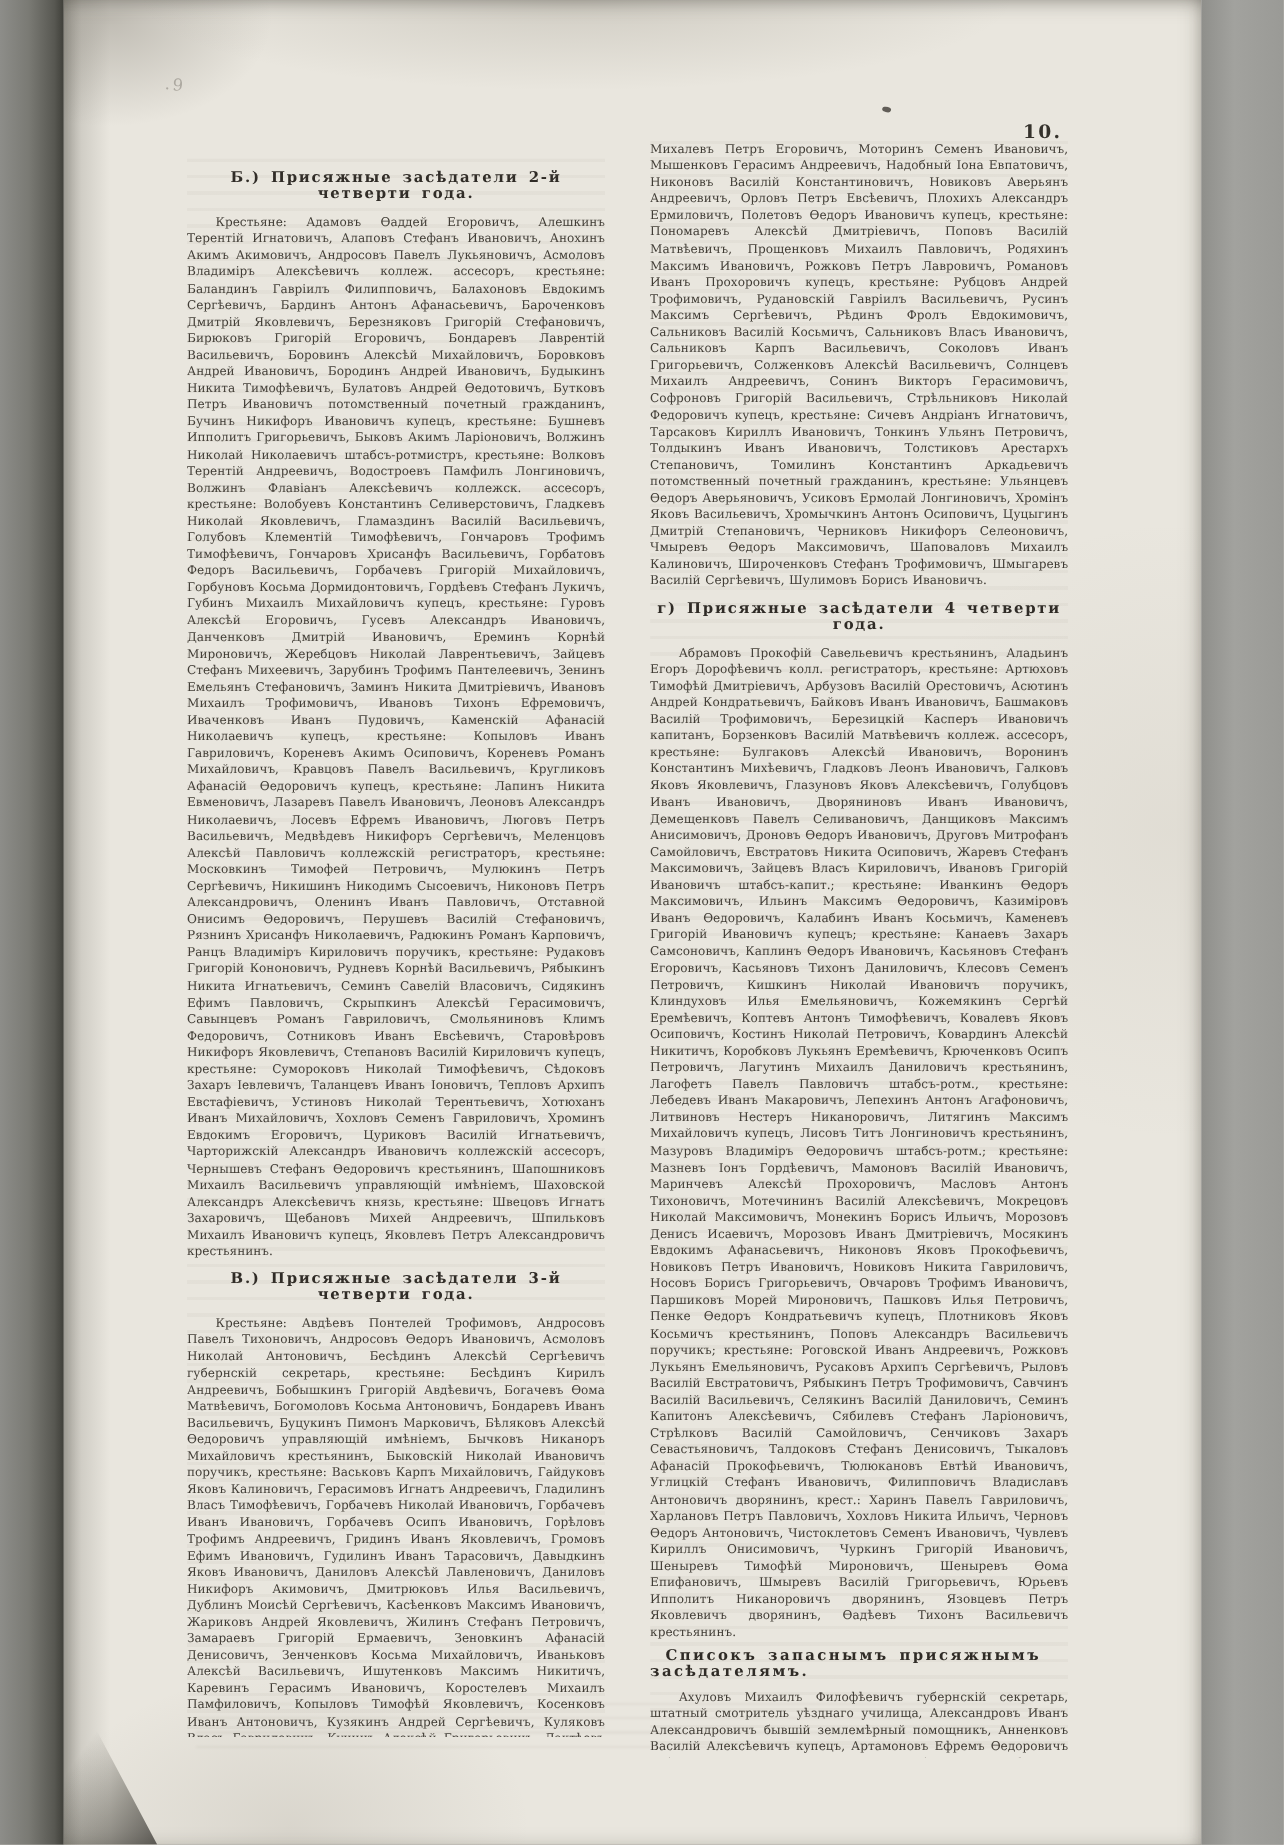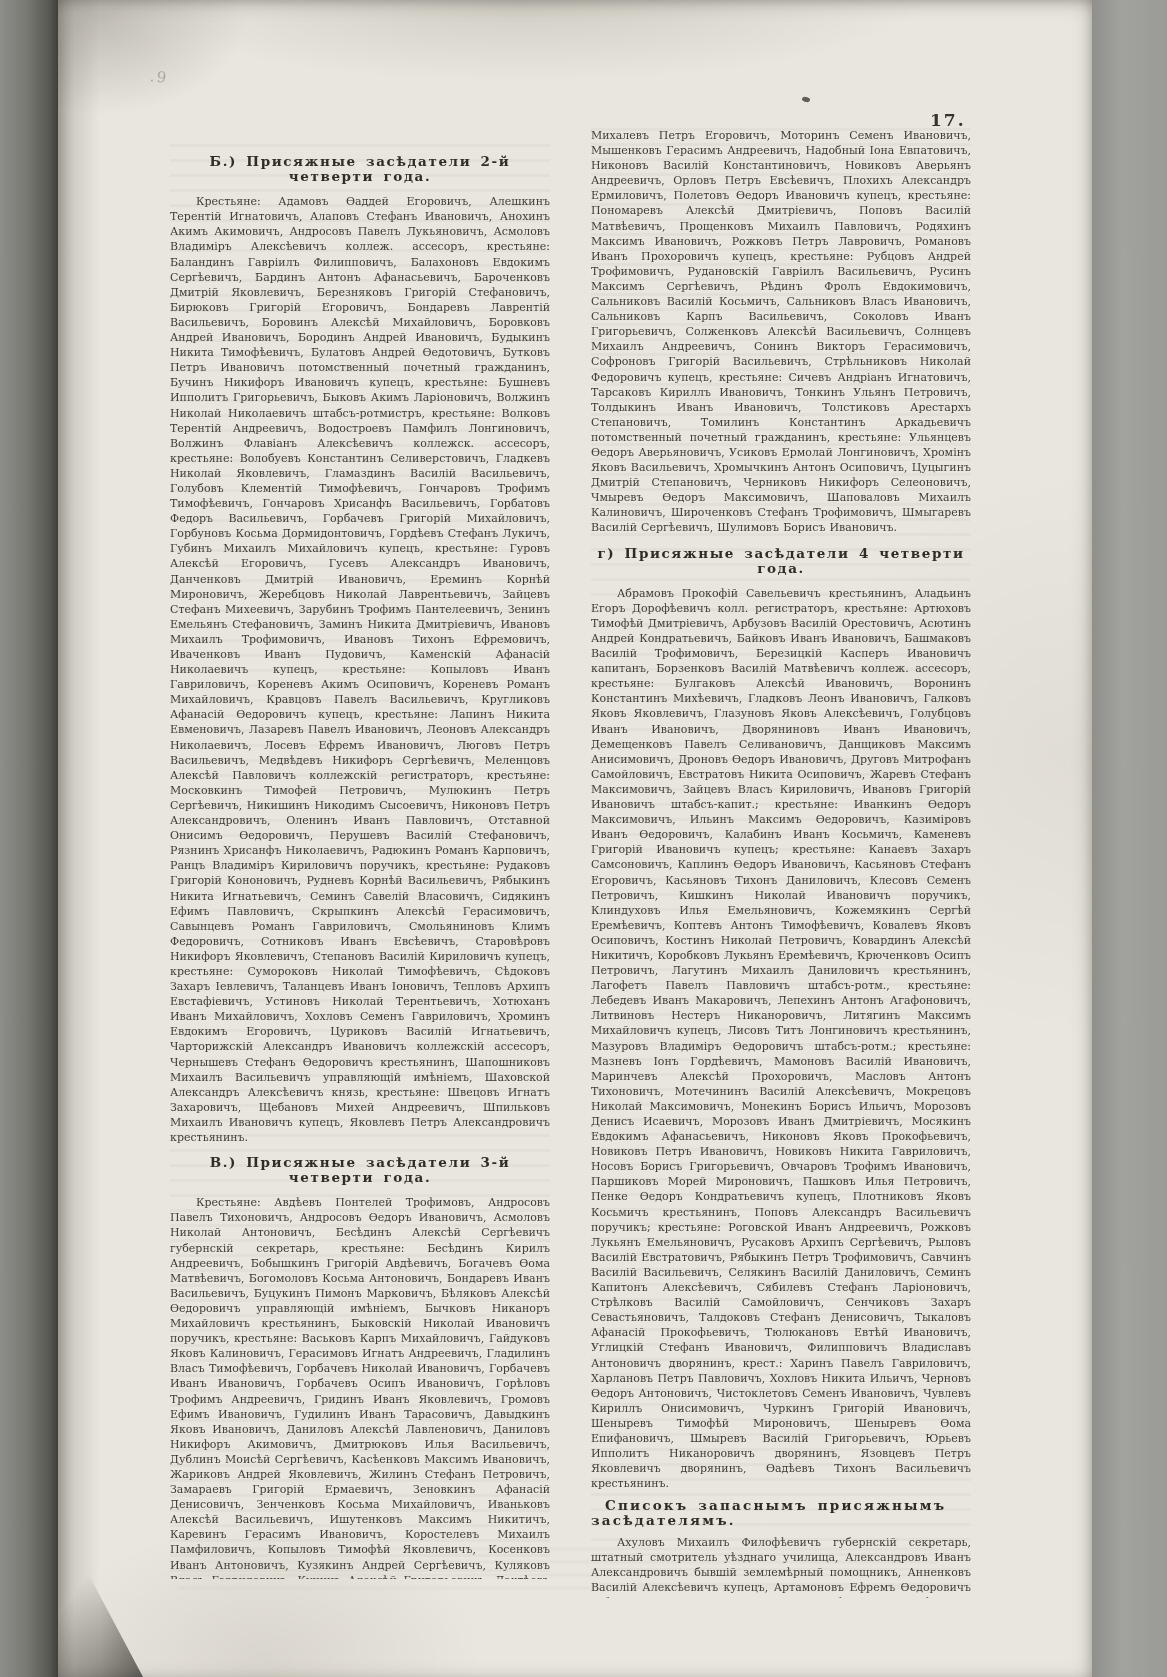--- a/index.html
+++ b/index.html
@@ -73,21 +73,21 @@
   }
 </style>
 </head>
 <body>
 
 <div class="gutter"></div>
 <div class="edge-right"></div>
 
 <div class="paper">
   <div class="ghost-prev">.9</div>
-  <div class="pagenum">17.</div>
+  <div class="pagenum">10.</div>
   <div class="ink-speck"></div>
 
   <div class="col col-left">
     <h2>Б.) Присяжные засѣдатели 2-й четверти года.</h2>
     <p>Крестьяне: Адамовъ Ѳаддей Егоровичъ, Алешкинъ Терентій Игнатовичъ, Алаповъ Стефанъ Ивановичъ, Анохинъ Акимъ Акимовичъ, Андросовъ Павелъ Лукьяновичъ, Асмоловъ Владиміръ Алексѣевичъ коллеж. ассесоръ, крестьяне: Баландинъ Гавріилъ Филипповичъ, Балахоновъ Евдокимъ Сергѣевичъ, Бардинъ Антонъ Афанасьевичъ, Бароченковъ Дмитрій Яковлевичъ, Березняковъ Григорій Стефановичъ, Бирюковъ Григорій Егоровичъ, Бондаревъ Лаврентій Васильевичъ, Боровинъ Алексѣй Михайловичъ, Боровковъ Андрей Ивановичъ, Бородинъ Андрей Ивановичъ, Будыкинъ Никита Тимофѣевичъ, Булатовъ Андрей Ѳедотовичъ, Бутковъ Петръ Ивановичъ потомственный почетный гражданинъ, Бучинъ Никифоръ Ивановичъ купецъ, крестьяне: Бушневъ Ипполитъ Григорьевичъ, Быковъ Акимъ Ларіоновичъ, Волжинъ Николай Николаевичъ штабсъ-ротмистръ, крестьяне: Волковъ Терентій Андреевичъ, Водостроевъ Памфилъ Лонгиновичъ, Волжинъ Флавіанъ Алексѣевичъ коллежск. ассесоръ, крестьяне: Волобуевъ Константинъ Селиверстовичъ, Гладкевъ Николай Яковлевичъ, Гламаздинъ Василій Васильевичъ, Голубовъ Клементій Тимофѣевичъ, Гончаровъ Трофимъ Тимофѣевичъ, Гончаровъ Хрисанфъ Васильевичъ, Горбатовъ Федоръ Васильевичъ, Горбачевъ Григорій Михайловичъ, Горбуновъ Косьма Дормидонтовичъ, Гордѣевъ Стефанъ Лукичъ, Губинъ Михаилъ Михайловичъ купецъ, крестьяне: Гуровъ Алексѣй Егоровичъ, Гусевъ Александръ Ивановичъ, Данченковъ Дмитрій Ивановичъ, Ереминъ Корнѣй Мироновичъ, Жеребцовъ Николай Лаврентьевичъ, Зайцевъ Стефанъ Михеевичъ, Зарубинъ Трофимъ Пантелеевичъ, Зенинъ Емельянъ Стефановичъ, Заминъ Никита Дмитріевичъ, Ивановъ Михаилъ Трофимовичъ, Ивановъ Тихонъ Ефремовичъ, Иваченковъ Иванъ Пудовичъ, Каменскій Афанасій Николаевичъ купецъ, крестьяне: Копыловъ Иванъ Гавриловичъ, Кореневъ Акимъ Осиповичъ, Кореневъ Романъ Михайловичъ, Кравцовъ Павелъ Васильевичъ, Кругликовъ Афанасій Ѳедоровичъ купецъ, крестьяне: Лапинъ Никита Евменовичъ, Лазаревъ Павелъ Ивановичъ, Леоновъ Александръ Николаевичъ, Лосевъ Ефремъ Ивановичъ, Люговъ Петръ Васильевичъ, Медвѣдевъ Никифоръ Сергѣевичъ, Меленцовъ Алексѣй Павловичъ коллежскій регистраторъ, крестьяне: Московкинъ Тимофей Петровичъ, Мулюкинъ Петръ Сергѣевичъ, Никишинъ Никодимъ Сысоевичъ, Никоновъ Петръ Александровичъ, Оленинъ Иванъ Павловичъ, Отставной Онисимъ Ѳедоровичъ, Перушевъ Василій Стефановичъ, Рязнинъ Хрисанфъ Николаевичъ, Радюкинъ Романъ Карповичъ, Ранцъ Владиміръ Кириловичъ поручикъ, крестьяне: Рудаковъ Григорій Кононовичъ, Рудневъ Корнѣй Васильевичъ, Рябыкинъ Никита Игнатьевичъ, Семинъ Савелій Власовичъ, Сидякинъ Ефимъ Павловичъ, Скрыпкинъ Алексѣй Герасимовичъ, Савынцевъ Романъ Гавриловичъ, Смольяниновъ Климъ Федоровичъ, Сотниковъ Иванъ Евсѣевичъ, Старовѣровъ Никифоръ Яковлевичъ, Степановъ Василій Кириловичъ купецъ, крестьяне: Сумороковъ Николай Тимофѣевичъ, Сѣдоковъ Захаръ Іевлевичъ, Таланцевъ Иванъ Іоновичъ, Тепловъ Архипъ Евстафіевичъ, Устиновъ Николай Терентьевичъ, Хотюханъ Иванъ Михайловичъ, Хохловъ Семенъ Гавриловичъ, Хроминъ Евдокимъ Егоровичъ, Цуриковъ Василій Игнатьевичъ, Чарторижскій Александръ Ивановичъ коллежскій ассесоръ, Чернышевъ Стефанъ Ѳедоровичъ крестьянинъ, Шапошниковъ Михаилъ Васильевичъ управляющій имѣніемъ, Шаховской Александръ Алексѣевичъ князь, крестьяне: Швецовъ Игнатъ Захаровичъ, Щебановъ Михей Андреевичъ, Шпильковъ Михаилъ Ивановичъ купецъ, Яковлевъ Петръ Александровичъ крестьянинъ.</p>
     <h2>В.) Присяжные засѣдатели 3-й четверти года.</h2>
     <p>Крестьяне: Авдѣевъ Понтелей Трофимовъ, Андросовъ Павелъ Тихоновичъ, Андросовъ Ѳедоръ Ивановичъ, Асмоловъ Николай Антоновичъ, Бесѣдинъ Алексѣй Сергѣевичъ губернскій секретарь, крестьяне: Бесѣдинъ Кирилъ Андреевичъ, Бобышкинъ Григорій Авдѣевичъ, Богачевъ Ѳома Матвѣевичъ, Богомоловъ Косьма Антоновичъ, Бондаревъ Иванъ Васильевичъ, Буцукинъ Пимонъ Марковичъ, Бѣляковъ Алексѣй Ѳедоровичъ управляющій имѣніемъ, Бычковъ Никаноръ Михайловичъ крестьянинъ, Быковскій Николай Ивановичъ поручикъ, крестьяне: Васьковъ Карпъ Михайловичъ, Гайдуковъ Яковъ Калиновичъ, Герасимовъ Игнатъ Андреевичъ, Гладилинъ Власъ Тимофѣевичъ, Горбачевъ Николай Ивановичъ, Горбачевъ Иванъ Ивановичъ, Горбачевъ Осипъ Ивановичъ, Горѣловъ Трофимъ Андреевичъ, Гридинъ Иванъ Яковлевичъ, Громовъ Ефимъ Ивановичъ, Гудилинъ Иванъ Тарасовичъ, Давыдкинъ Яковъ Ивановичъ, Даниловъ Алексѣй Лавленовичъ, Даниловъ Никифоръ Акимовичъ, Дмитрюковъ Илья Васильевичъ, Дублинъ Моисѣй Сергѣевичъ, Касѣенковъ Максимъ Ивановичъ, Жариковъ Андрей Яковлевичъ, Жилинъ Стефанъ Петровичъ, Замараевъ Григорій Ермаевичъ, Зеновкинъ Афанасій Денисовичъ, Зенченковъ Косьма Михайловичъ, Иваньковъ Алексѣй Васильевичъ, Ишутенковъ Максимъ Никитичъ, Каревинъ Герасимъ Ивановичъ, Коростелевъ Михаилъ Памфиловичъ, Копыловъ Тимофѣй Яковлевичъ, Косенковъ Иванъ Антоновичъ, Кузякинъ Андрей Сергѣевичъ, Куляковъ Власъ Гавриловичъ, Кучинъ Алексѣй Григорьевичъ, Лактѣевъ Николай Ефимовичъ, Лапинъ Герасимъ Андреевичъ, Лобковъ Ларіонъ Фетисовичъ, Линденеръ Александръ Андреевичъ штабсъ-ротмистръ, крестьяне: Лукъянчиковъ Михаилъ Никаноровичъ, Мазаевъ Андрей Ивановичъ, Макаровъ Александръ Алексѣевичъ поручикъ, Маслениковъ Сергѣй Григорьевичъ купецъ, Машкинъ Михаилъ Яковлевичъ колл. совѣтникъ, Милютинъ Абрамъ Филипповичъ купецъ, крестьяне:</p>
   </div>
 
   <div class="col col-right">

